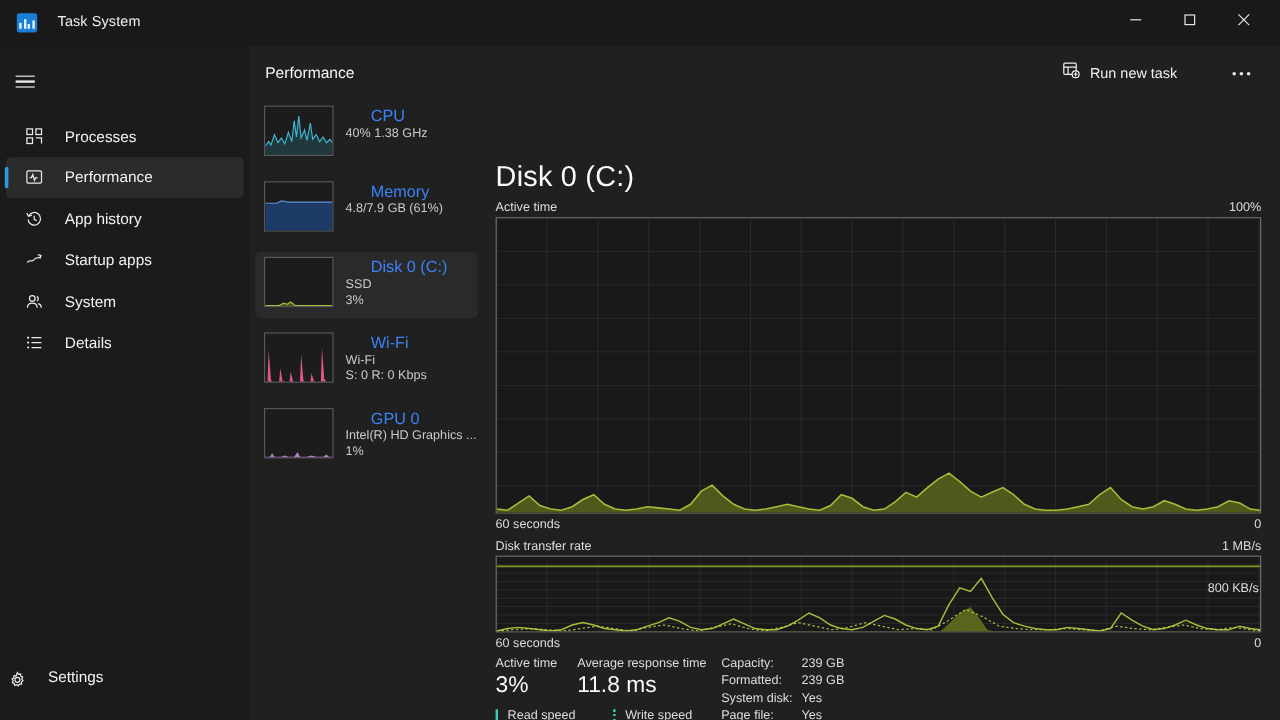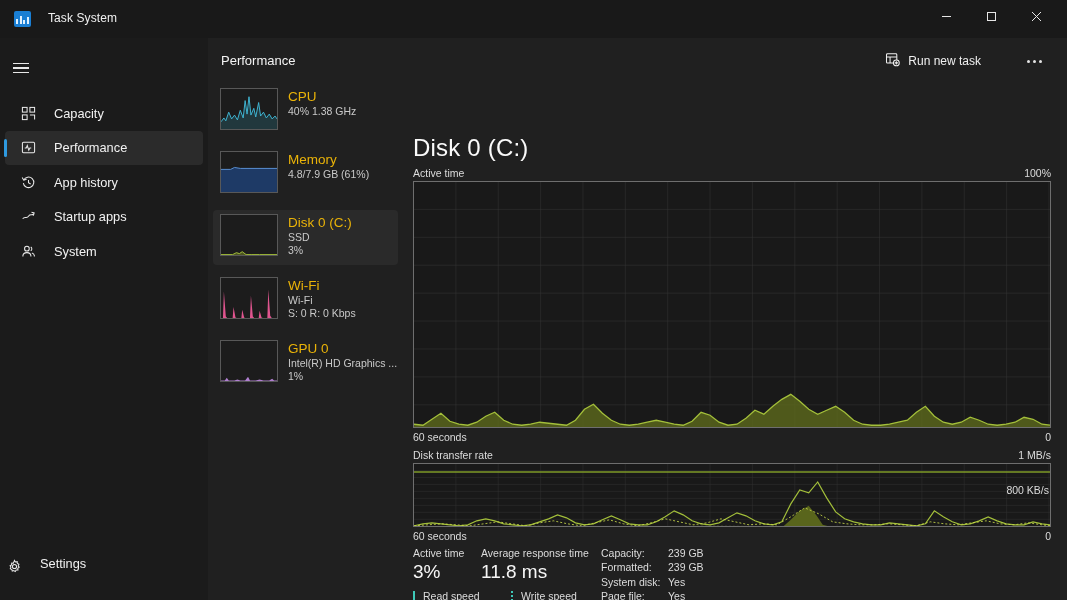--- a/index.html
+++ b/index.html
@@ -97,21 +97,21 @@
     position: relative; display: flex; align-items: flex-start;
     height: 55px; margin: 0 5px 8px 5px; padding: 4px 0 0 7px; border-radius: 4px;
   }
   .res.active { background: #2a2a2a; }
   .res .thumb {
     width: 58px; height: 42px; flex: 0 0 58px; position: relative;
     background: #1c1c1c; border: 1px solid #585858; overflow: hidden;
   }
   .res .thumb svg { position: absolute; inset: 0; display: block; }
   .res .rtext { margin-left: 10px; padding-top: 1px; min-width: 0; }
-  .res .rname { font-size: 13.5px; color: #eab308; line-height: 16px; white-space: nowrap; }
+  .res .rname { font-size: 13.5px; color: #3b82f6; line-height: 16px; white-space: nowrap; margin-left: 21px; }
   .res .rsub { font-size: 10.5px; color: #c9c9c9; line-height: 13px; white-space: nowrap; }
 
   
   .panel { position: absolute; left: 197px; top: 46px; width: 662px; height: 516px; }
   .big-title { position: absolute; left: 8px; top: 50px; font-size: 24px; color: #fafafa; letter-spacing: .2px; }
   .big-model { position: absolute; right: 16px; top: 62px; font-size: 13px; color: #f0f0f0; }
 
   .gcaption { position: absolute; font-size: 10.5px; color: #dcdcdc; }
 
   .graph { position: absolute; border: 1px solid #6e6e6e; background: #191919; overflow: hidden; }
@@ -177,21 +177,21 @@
 
       <div class="nav-item">
         <span class="nic">
           <svg width="15" height="15" viewBox="0 0 16 16" fill="none" stroke="#eaeaea" stroke-width="1.1">
             <rect x="1.5" y="1.5" width="5" height="5"></rect>
               <rect x="9.5" y="1.5" width="5" height="5"></rect>
               <rect x="1.5" y="9.5" width="5" height="5"></rect>
             <path d="M9.5 9.5 h5 v5"></path>
           </svg>
         </span>
-        <span class="nlabel">Capacity</span>
+        <span class="nlabel">Processes</span>
       </div>
 
       <div class="nav-item active">
         <span class="nic">
           <svg width="15" height="15" viewBox="0 0 16 16" fill="none" stroke="#eaeaea" stroke-width="1.1">
             <rect x="1.5" y="2.5" width="13" height="11" rx="1.2"></rect>
             <path d="M4 8.5 l1.6 0 l1.1 -2.6 l1.6 5 l1.2 -2.4 l1.4 0" stroke-width="1.1"></path>
           </svg>
         </span>
         <span class="nlabel">Performance</span>
@@ -223,20 +223,31 @@
           <svg width="15" height="15" viewBox="0 0 16 16" fill="none" stroke="#eaeaea" stroke-width="1.1">
             <circle cx="6.3" cy="5" r="2.5"></circle>
             <path d="M2 13.2 C2 10.3 4 9.2 6.3 9.2 C8.6 9.2 10.6 10.3 10.6 13.2"></path>
             <path d="M10.4 3.2 A2.3 2.3 0 0 1 10.4 7.2"></path>
             <path d="M11.6 9.6 C13.3 10 14.3 11.1 14.3 13.2"></path>
           </svg>
         </span>
         <span class="nlabel">System</span>
       </div>
 
+      <div class="nav-item">
+        <span class="nic">
+          <svg width="15" height="15" viewBox="0 0 16 16" fill="none" stroke="#eaeaea" stroke-width="1.1">
+            <path d="M5.6 3.6 H14.4 M5.6 8 H14.4 M5.6 12.4 H14.4"></path>
+            <circle cx="2.6" cy="3.6" r=".95" fill="#eaeaea" stroke="none"></circle>
+            <circle cx="2.6" cy="8" r=".95" fill="#eaeaea" stroke="none"></circle>
+            <circle cx="2.6" cy="12.4" r=".95" fill="#eaeaea" stroke="none"></circle>
+          </svg>
+        </span>
+        <span class="nlabel">Details</span>
+      </div>
 
 
     </div>
 
     <div class="nav-settings">
       <span class="nic">
         <svg width="15" height="15" viewBox="0 0 16 16" fill="none" stroke="#eaeaea" stroke-width="1.1">
           <circle cx="8" cy="8" r="2.2"></circle>
           <path d="M8 1.6 L9 3.2 L10.9 2.9 L11 4.8 L12.7 5.6 L11.9 7.3 L13 8.8 L11.5 9.9 L11.7 11.8 L9.8 11.8 L8.8 13.4 L7.3 12.4 L5.6 13 L5.2 11.2 L3.5 10.5 L4.2 8.8 L3.3 7.2 L4.9 6.3 L5 4.4 L6.8 4.6 Z"></path>
         </svg>

